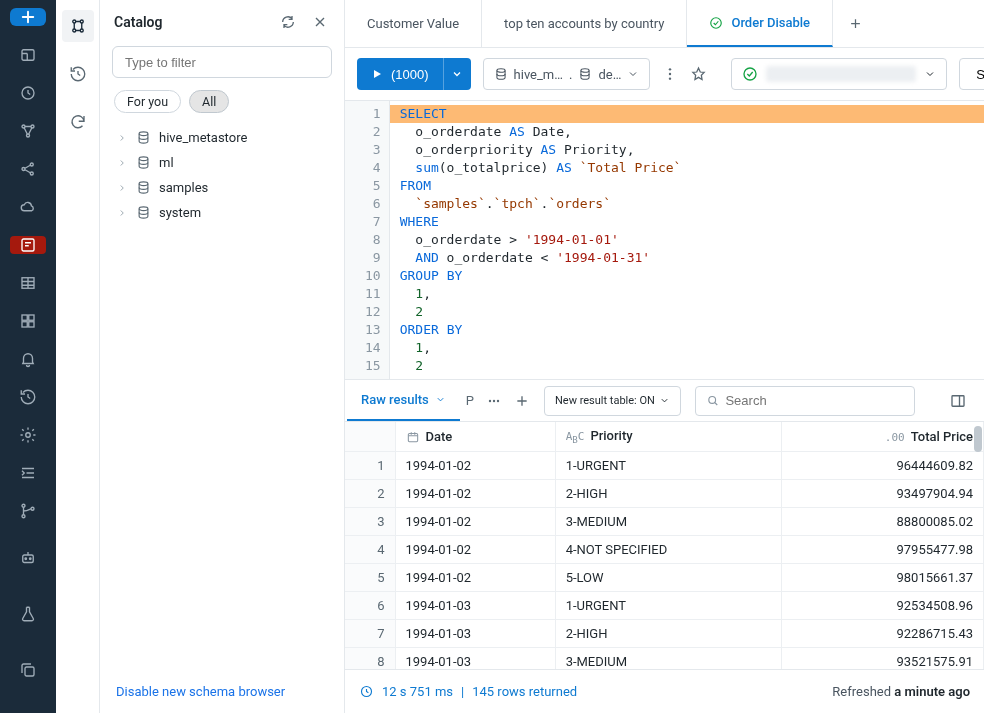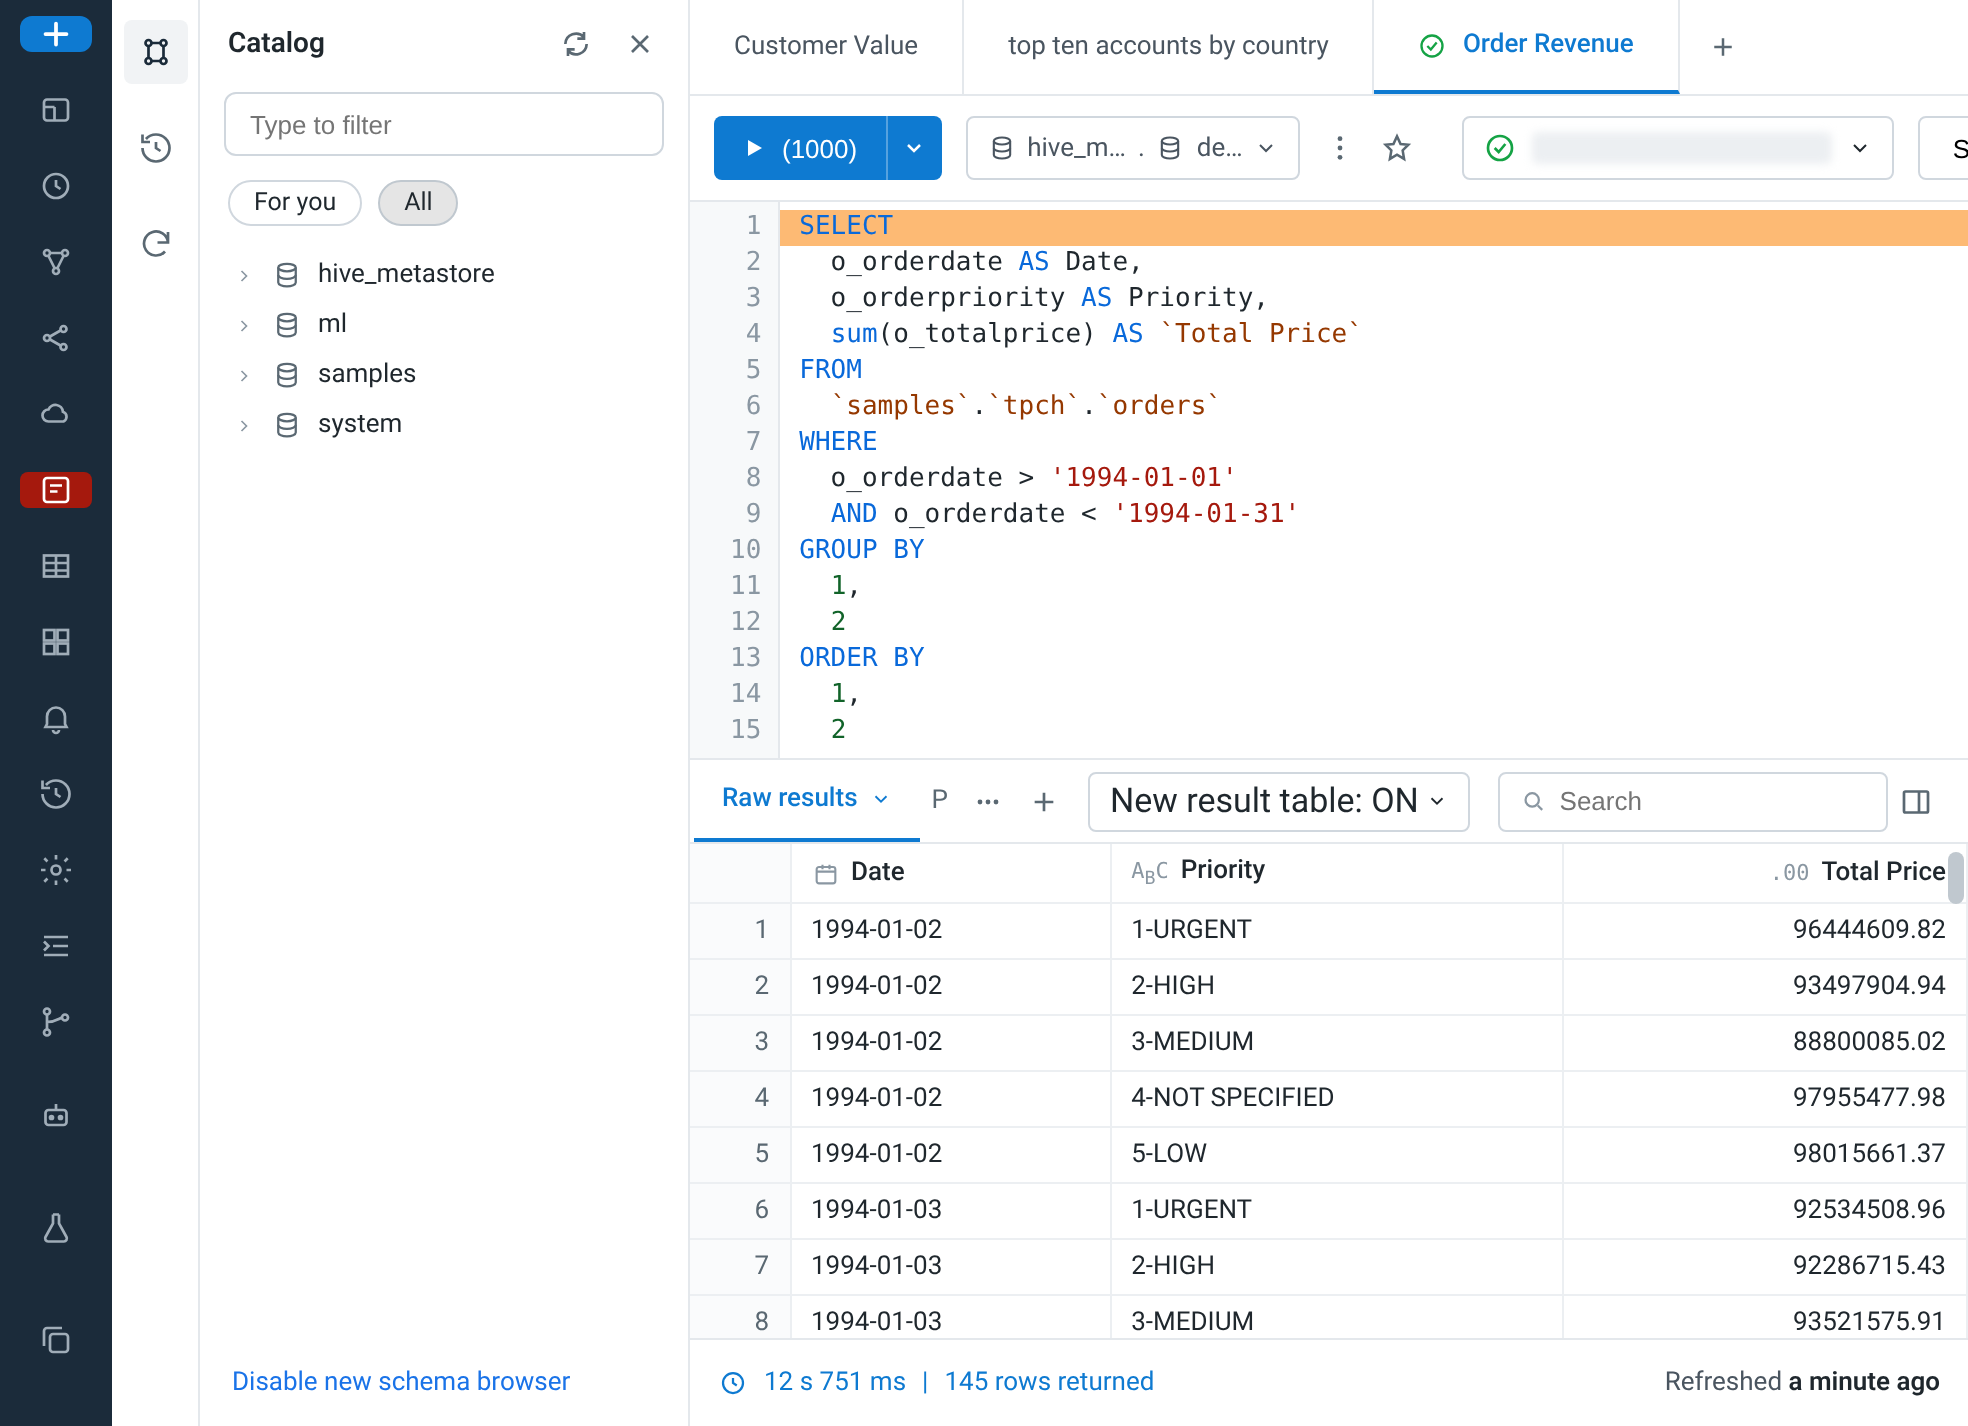--- a/index.html
+++ b/index.html
@@ -70,21 +70,21 @@
     .lit { color: #116329; }
     .str { color: #a5190d; }
     .bt  { color: #953800; }
 
     
     .results-bar { display: flex; align-items: center; border-bottom: 1px solid #e4e8ec; height: 42px; padding: 0 2px; }
     .rb-tab { height: 100%; display: flex; align-items: center; padding: 0 14px; font-size: 13px; gap: 6px; cursor: pointer; }
     .rb-tab.active { color: #0e7ad1; border-bottom: 2px solid #0e7ad1; font-weight: 500; }
     .rb-tab.ghost { color: #5a6872; padding: 0 6px; }
     .rb-icon { color: #5a6872; width: 28px; display: flex; justify-content: center; cursor: pointer; }
-    .rb-toggle { font-size: 17px; color: #1f272d; border: 1px solid #d0d7de; border-radius: 4px; height: 30px; display: flex; align-items: center; padding: 0 10px; gap: 4px; cursor: pointer; margin-left: 8px; }
+    .rb-toggle { font-size: 11px; color: #1f272d; border: 1px solid #d0d7de; border-radius: 4px; height: 30px; display: flex; align-items: center; padding: 0 10px; gap: 4px; cursor: pointer; margin-left: 8px; }
     .rb-search { margin-left: 14px; display: flex; align-items: center; border: 1px solid #d0d7de; border-radius: 4px; height: 30px; padding: 0 10px; flex: 1; max-width: 220px; }
     .rb-search input { border: none; outline: none; font-size: 13px; width: 100%; }
     .rb-right { display: flex; align-items: center; gap: 8px; padding-right: 10px; margin-left: auto; }
 
     
     .grid-wrap { flex: 1; overflow: auto; position: relative; }
     table.grid { border-collapse: collapse; width: 100%; font-size: 13px; }
     table.grid th, table.grid td { border-bottom: 1px solid #eceff2; border-right: 1px solid #eceff2; padding: 6px 10px; text-align: left; height: 26px; }
     table.grid th { background: #fff; font-weight: 500; color: #1f272d; position: sticky; top: 0; }
     table.grid th .th-icon { color: #8a97a2; margin-right: 6px; font-family: monospace; font-size: 11px; }
@@ -342,21 +342,21 @@
         <div class="tab">
           <span>top ten accounts by country</span>
         </div>
         <div class="tab active">
           <span class="check">
             <svg width="14" height="14" viewBox="0 0 24 24" fill="none" stroke="currentColor" stroke-width="2">
               <circle cx="12" cy="12" r="9"></circle>
               <path d="M8 12l3 3 5-6"></path>
             </svg>
           </span>
-          <span>Order Revenue</span>
+          <span>Order Disable</span>
         </div>
         <div class="tab-plus">
           <svg width="15" height="15" viewBox="0 0 24 24" fill="none" stroke="currentColor" stroke-width="2">
             <path d="M12 5v14M5 12h14"></path>
           </svg>
         </div>
       </div>
 
     <div class="toolbar">
       <div class="run-group">

